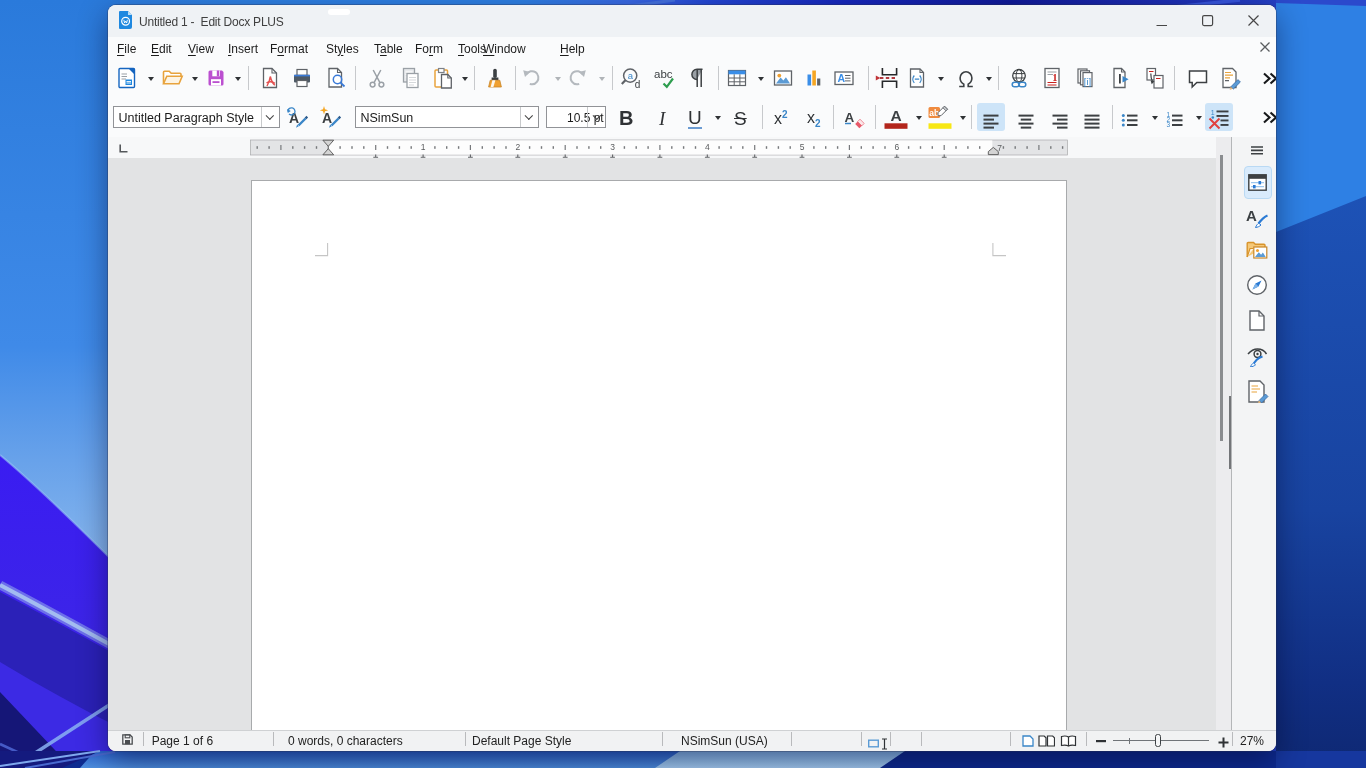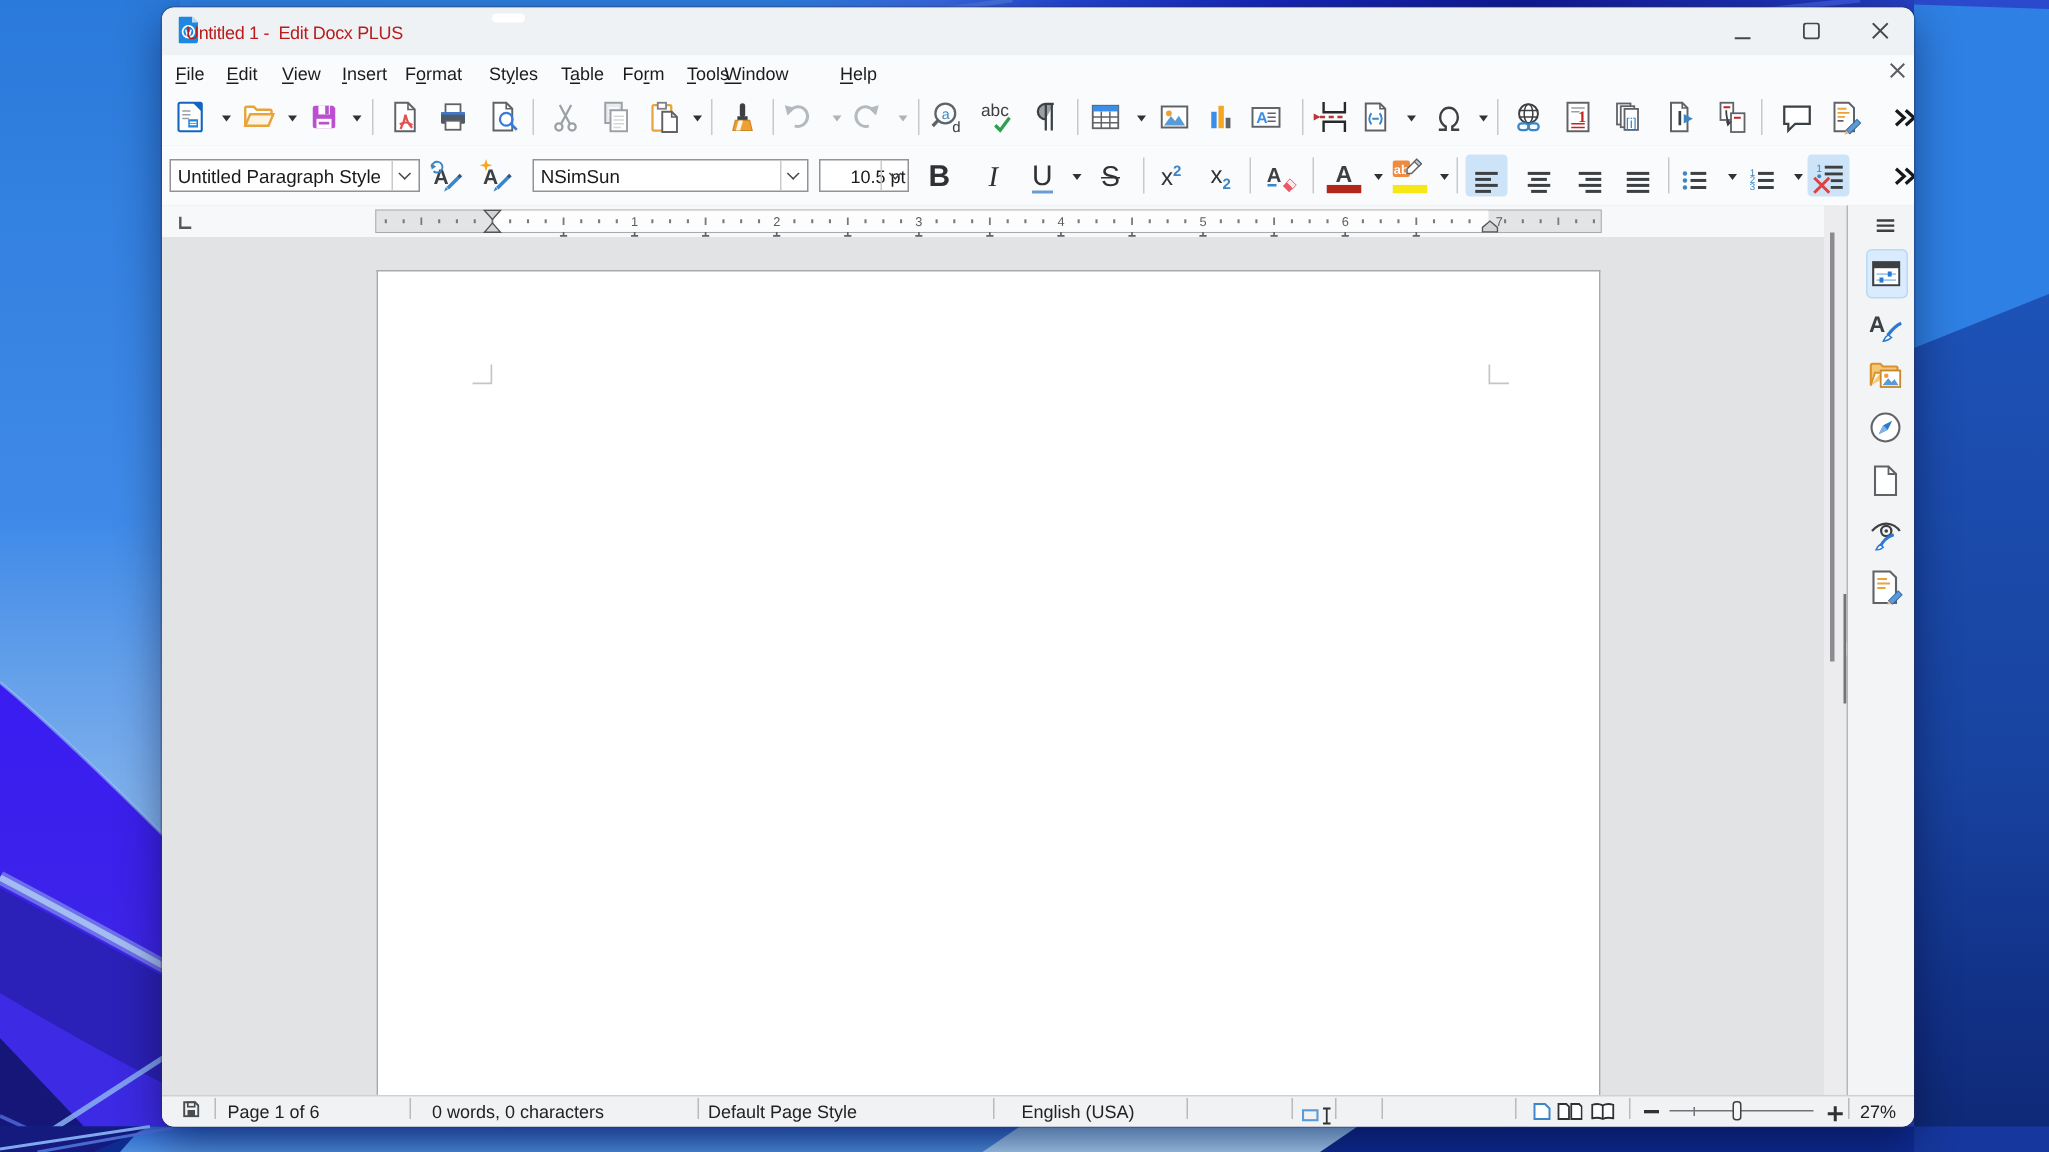--- a/index.html
+++ b/index.html
@@ -1,19 +1,19 @@
 <!DOCTYPE html>
 <html><head><meta charset="utf-8"><style>
 html,body{margin:0;padding:0}
 body{width:1366px;height:768px;position:relative;overflow:hidden;font-family:"Liberation Sans",sans-serif;background:#1a44ae}
 #wall{position:absolute;left:0;top:0}
 #win{position:absolute;left:108px;top:5px;width:1168px;height:746px;border-radius:8px;background:#fafbfc;box-shadow:0 0 0 1px rgba(40,50,80,.35),0 10px 30px rgba(0,0,30,.45);overflow:hidden}
 .abs{position:absolute}
 #titlebar{position:absolute;left:0;top:0;width:100%;height:32px;background:#eff2f5}
-#title{position:absolute;left:16px;top:9.5px;font-size:12px;color:#b91c1c;white-space:nowrap;letter-spacing:-0.22px}
+#title{position:absolute;left:31px;top:9.5px;font-size:12px;color:#404040;white-space:nowrap;letter-spacing:-0.22px}
 #pill{position:absolute;left:220px;top:4px;width:22px;height:5.5px;background:#fff;border-radius:3px}
 #menubar{position:absolute;left:0;top:32px;width:100%;height:23px;background:#fafbfc}
 .mi{position:absolute;top:36.5px;font-size:12px;color:#1c1c1c;white-space:nowrap}
 .mi u{text-decoration:underline;text-underline-offset:2px}
 #toolbar{position:absolute;left:0;top:55px;width:100%;height:37px;background:#fafbfc;border-bottom:1px solid #e2e4e6}
 #fmtbar{position:absolute;left:0;top:92px;width:100%;height:40px;background:#fafbfc;border-bottom:1px solid #dcdee0}
 .vsep{position:absolute;width:1px;background:#c7c9cc}
 .tsep{top:61px;height:24px}
 .fsep{top:100px;height:24px}
 .dd{position:absolute;width:0;height:0;border-left:3.5px solid transparent;border-right:3.5px solid transparent;border-top:4.2px solid #2f3235}
@@ -586,21 +586,21 @@
     </svg>
 <div id="statusbar"></div>
 <svg class="abs" style="left:14px;top:729px" width="11" height="11" viewBox="0 0 11 11">
       <path d="M0.8 0.8 H8 L10.2 3 V10.2 H0.8 Z" fill="none" stroke="#4a4d50" stroke-width="1.3"></path>
       <rect x="3" y="6" width="5" height="4.2" fill="#4a4d50"></rect>
       <rect x="3.2" y="0.8" width="4.6" height="3" fill="none" stroke="#4a4d50" stroke-width="1.1"></rect>
     </svg>
 <div class="st" style="left:43.7px">Page 1 of 6</div>
 <div class="st" style="left:180px">0 words, 0 characters</div>
 <div class="st" style="left:364px">Default Page Style</div>
-<div class="st" style="left:573px">English (USA)</div>
+<div class="st" style="left:573px">NSimSun (USA)</div>
 <div class="ssep" style="left:35px"></div>
 <div class="ssep" style="left:164.5px"></div>
 <div class="ssep" style="left:356.5px"></div>
 <div class="ssep" style="left:554px"></div>
 <div class="ssep" style="left:683px"></div>
 <div class="ssep" style="left:752.5px"></div>
 <div class="ssep" style="left:782px"></div>
 <div class="ssep" style="left:812.5px"></div>
 <div class="ssep" style="left:901.5px"></div>
 <div class="ssep" style="left:978px"></div>

